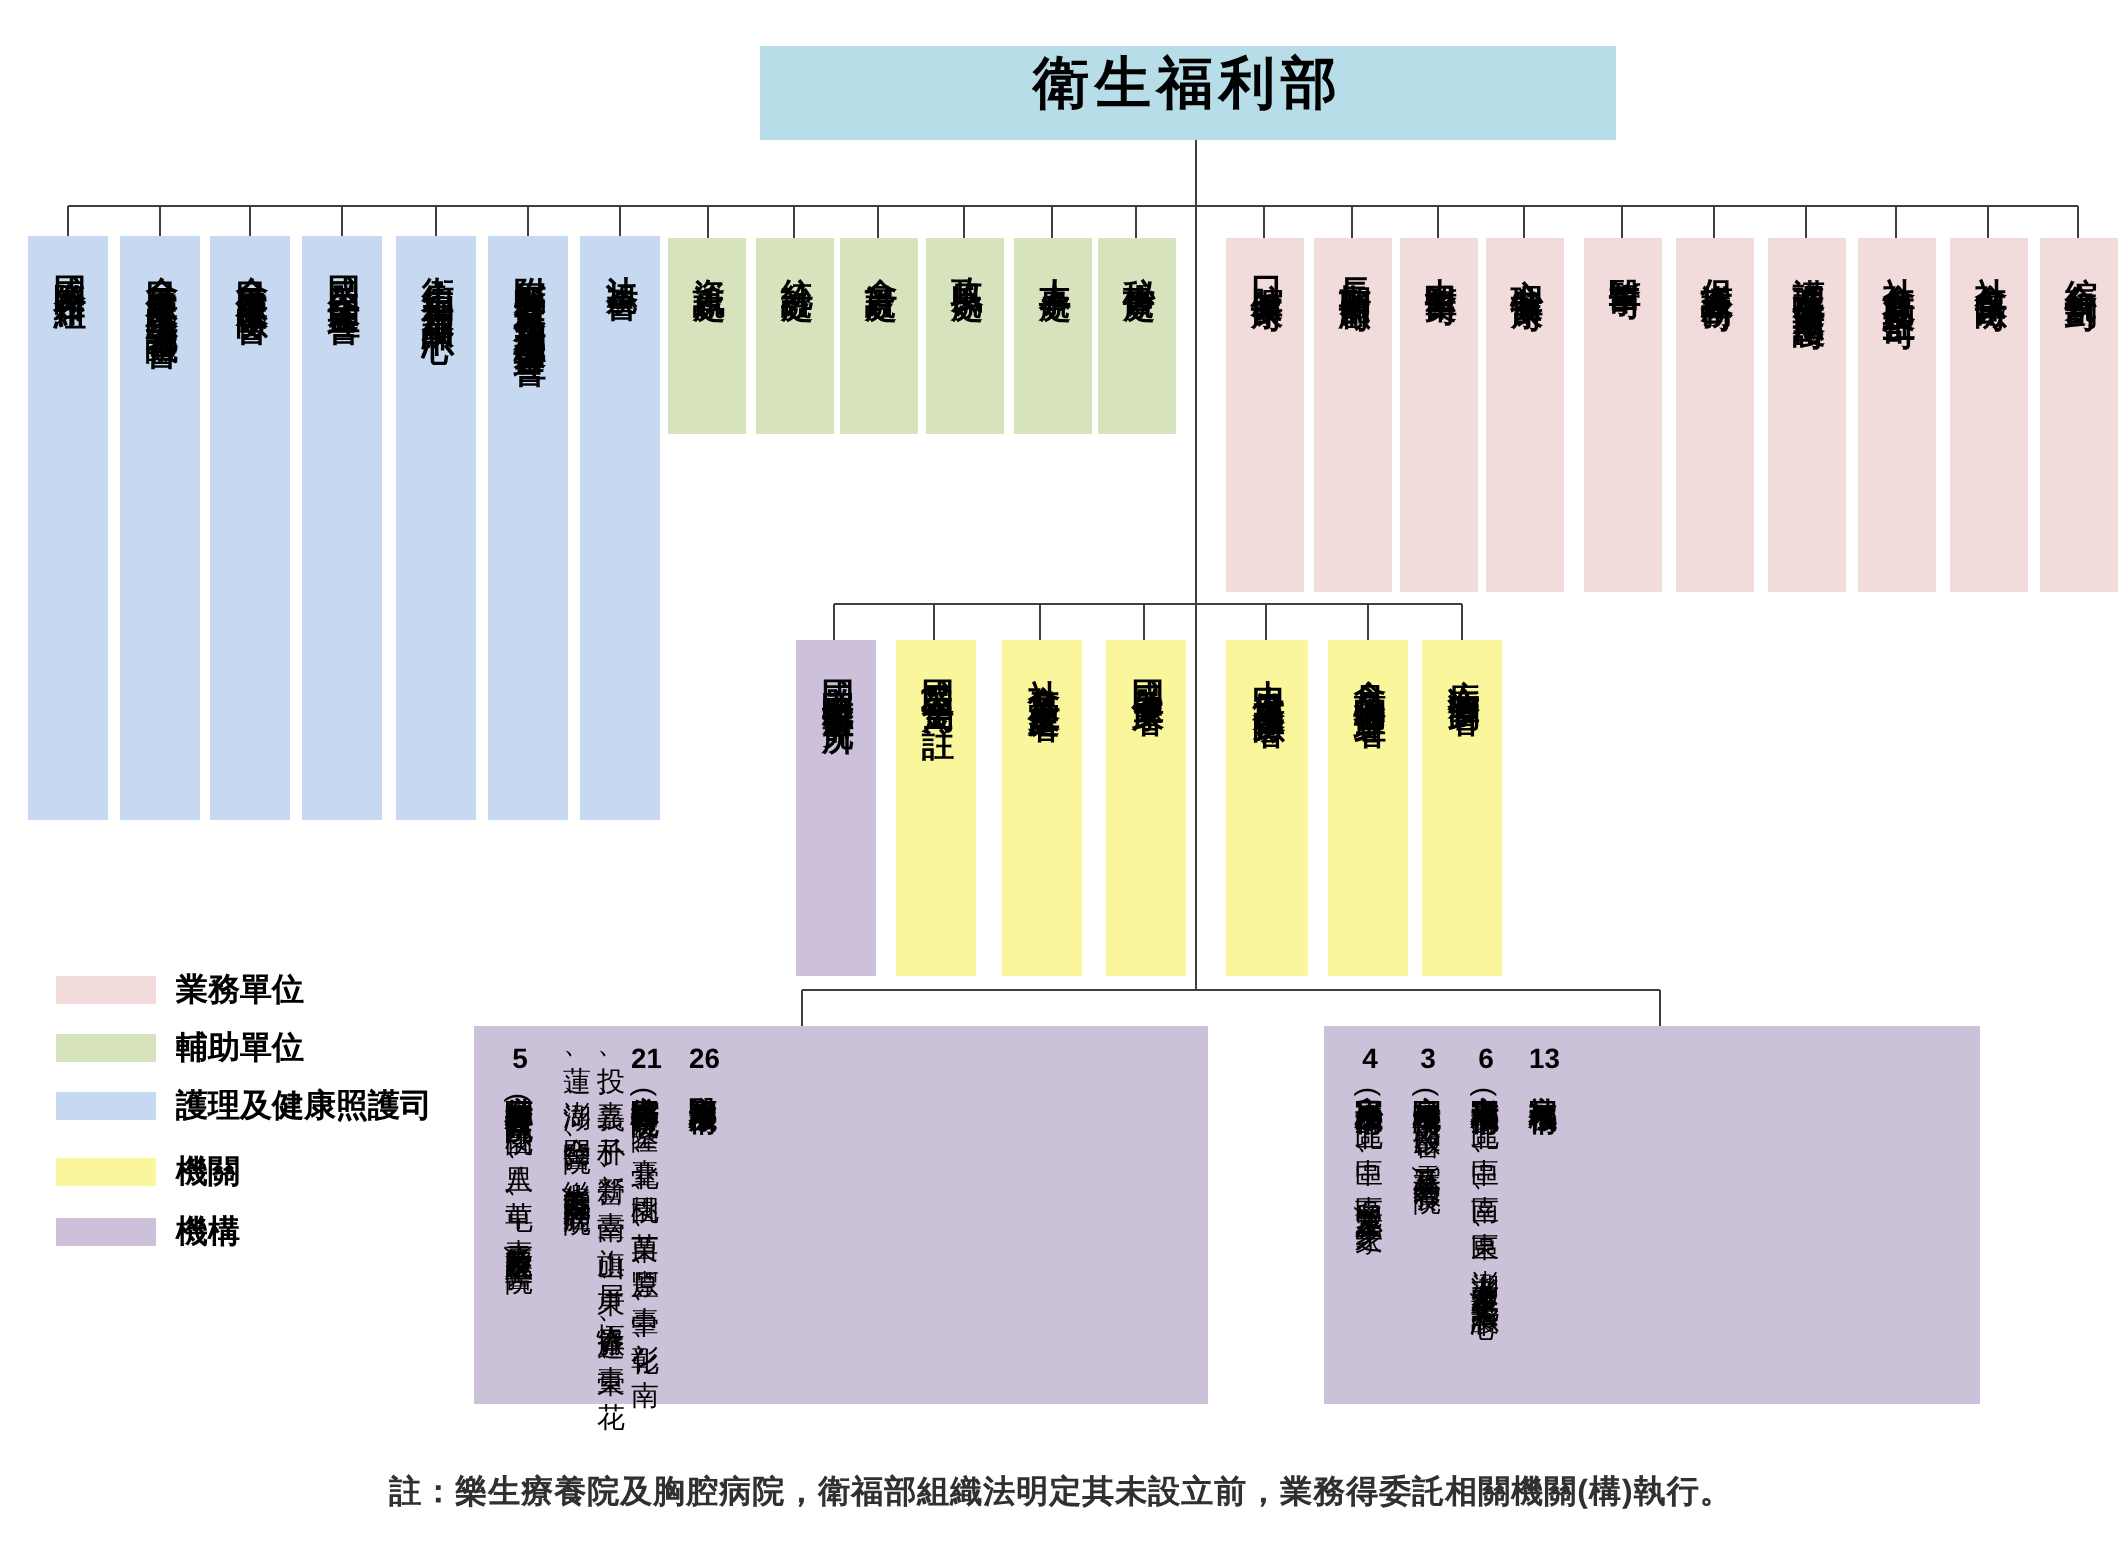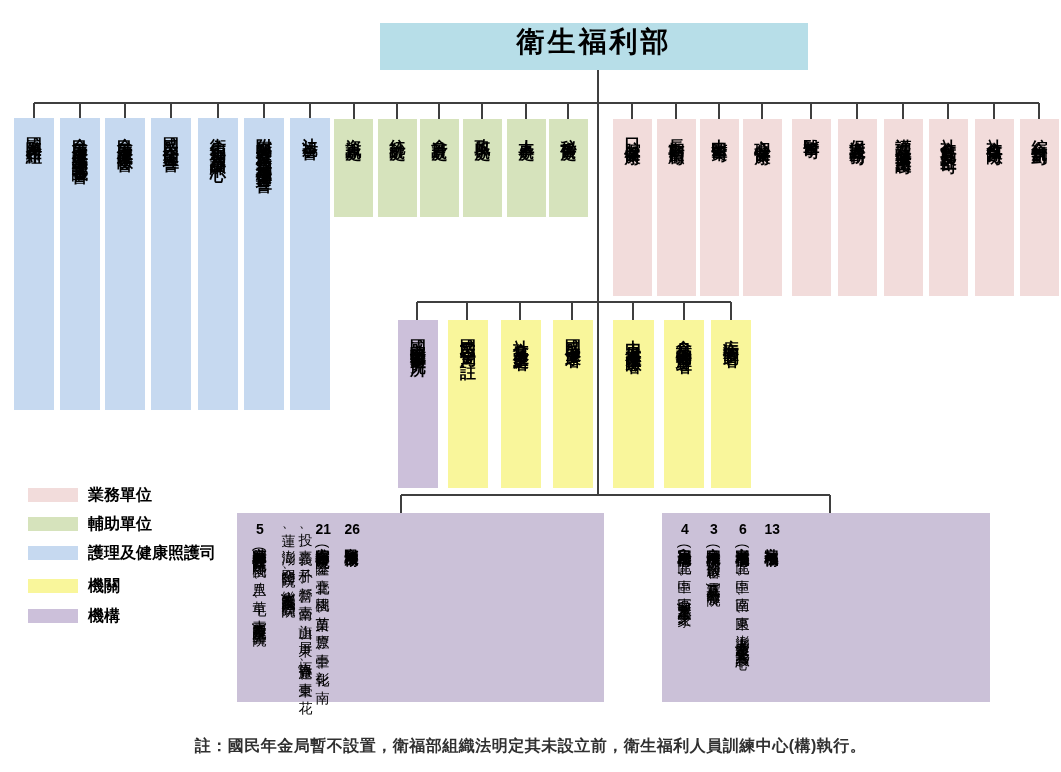--- a/index.html
+++ b/index.html
@@ -190,15 +190,15 @@
       <div class="legend-row" style="top: 578px;">
         <div class="legend-swatch" style="background: rgb(249, 246, 155);"></div>
         <span class="legend-label">機關</span>
       </div>
       <div class="legend-row" style="top: 608px; text-align: center;">
         <div class="legend-swatch" style="background: rgb(204, 192, 218);"></div>
         <span class="legend-label">機構</span>
       </div>
     </div>
 
-  <div class="note">註：國民年金局暫不設置，衛福部組織法明定其未設立前，衛生福利人員訓練中心(構)執行。</div>
+  <div class="note">註：樂生療養院及胸腔病院，衛福部組織法明定其未設立前，業務得委託相關機關(構)執行。</div>
 
 </div>
 
 </body></html>

